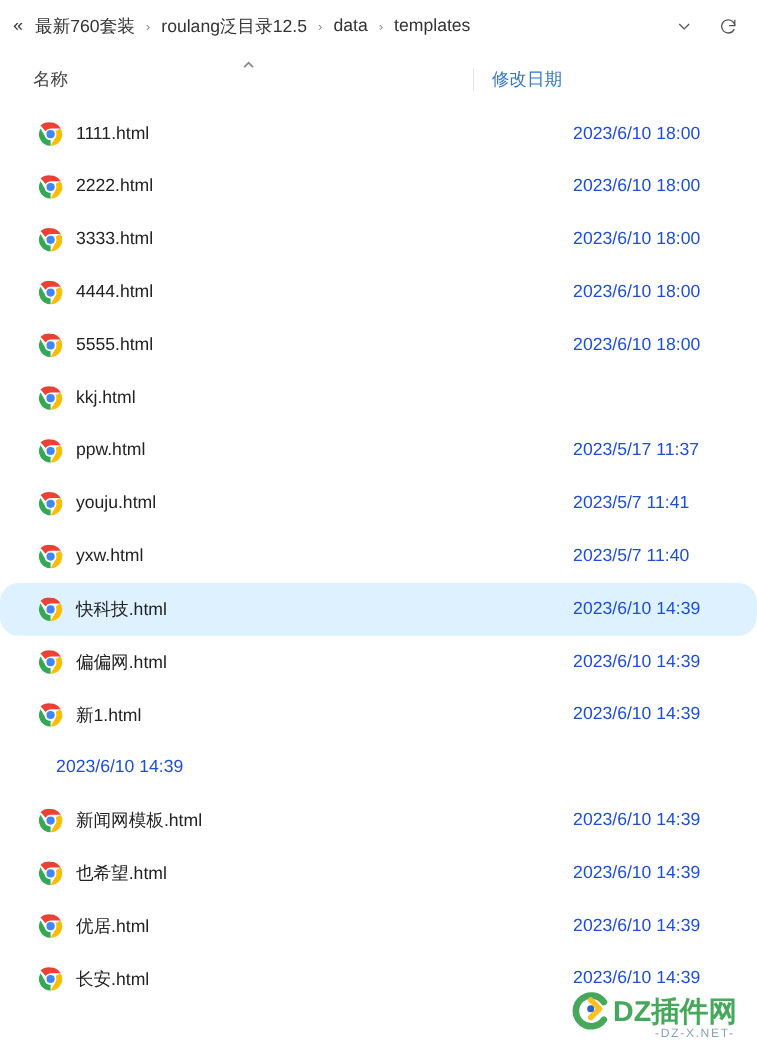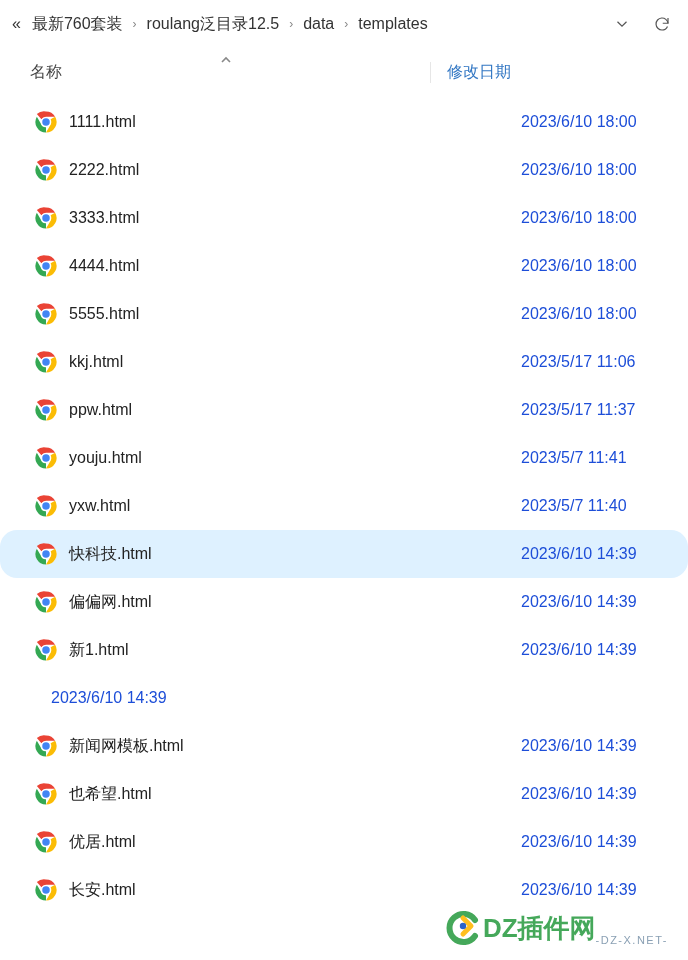--- a/index.html
+++ b/index.html
@@ -16,21 +16,21 @@
   .col-date { flex:1; display:flex; align-items:center; color:#3478c4; font-size:16px; border-left:1px solid #e6e6e6; padding-left:16px; }
   .sort-caret { width:12px; height:12px; margin-left:-30px; margin-right:18px; position:absolute; left:250px; top:4px; }
   .sort-caret svg { width:12px; height:12px; stroke:#888; stroke-width:1.6; fill:none; }
   .rows { display:flex; flex-direction:column; }
   .row { display:flex; align-items:center; height:48px; padding-left:35px; cursor:pointer;gap:40px; }
   .row.sel { background:#def1ff;border-radius:17px; }
   .cell-name { flex:0 0 430px; display:flex; align-items:center; gap:12px; color:#222; font-size:16px; }
   .cell-date { flex:1; padding-left:16px; color:#1d4ed8; font-size:16px; }
   .chrome-icon { width:22px; height:22px; position:relative; flex-shrink:0; }
   .chrome-icon svg { width:22px; height:22px; display:block; }
-  .watermark { position:absolute; right:18px; bottom:14px; display:flex; align-items:center; }
+  .watermark { position:absolute; right:18px; bottom:14px; display:flex; flex-direction:column; align-items:center; }
   .watermark .wm-top { display:flex; align-items:center; }
   .watermark .wm-text { font-size:26px; font-weight:700; color:#45a85a; letter-spacing:0; font-family:Arial,"Microsoft YaHei",sans-serif; }
   .watermark .wm-c { width:36px; height:36px; position:relative; margin-right:2px; }
   .watermark .wm-sub { font-size:11px; color:#8aa0b4; letter-spacing:1.5px; margin-top:-3px; align-self:flex-end; padding-right:2px; }
 </style>
 </head>
 <body>
 
 <div class="addr">
   <div class="crumbs">
@@ -158,21 +158,20 @@
             <circle cx="50" cy="50" r="48" fill="#fff"></circle>
             <path d="M50 2a48 48 0 0 1 41.6 24H50a24 24 0 0 0-20.8 12L8.4 14A48 48 0 0 1 50 2z" fill="#ea4335"></path>
             <path d="M91.6 26A48 48 0 0 1 50 98l17.3-30A24 24 0 0 0 74 50a24 24 0 0 0-3.2-12l.1-.1 20.7-11.9z" fill="#fbbc05"></path>
             <path d="M50 98A48 48 0 0 1 8.4 26l17.3 30A24 24 0 0 0 50 74l.1.1L50 98z" fill="#34a853"></path>
             <circle cx="50" cy="50" r="22" fill="#fff"></circle>
             <circle cx="50" cy="50" r="17" fill="#4285f4"></circle>
           </svg>
         </span>
         <span>kkj.html</span>
       </div>
-      <div class="cell-date"><span>2023/5/17 11:06</span></div>
     </div>
     <div class="row">
       <div class="cell-name">
         <span class="chrome-icon">
           <svg viewBox="0 0 100 100">
             <circle cx="50" cy="50" r="48" fill="#fff"></circle>
             <path d="M50 2a48 48 0 0 1 41.6 24H50a24 24 0 0 0-20.8 12L8.4 14A48 48 0 0 1 50 2z" fill="#ea4335"></path>
             <path d="M91.6 26A48 48 0 0 1 50 98l17.3-30A24 24 0 0 0 74 50a24 24 0 0 0-3.2-12l.1-.1 20.7-11.9z" fill="#fbbc05"></path>
             <path d="M50 98A48 48 0 0 1 8.4 26l17.3 30A24 24 0 0 0 50 74l.1.1L50 98z" fill="#34a853"></path>
             <circle cx="50" cy="50" r="22" fill="#fff"></circle>

